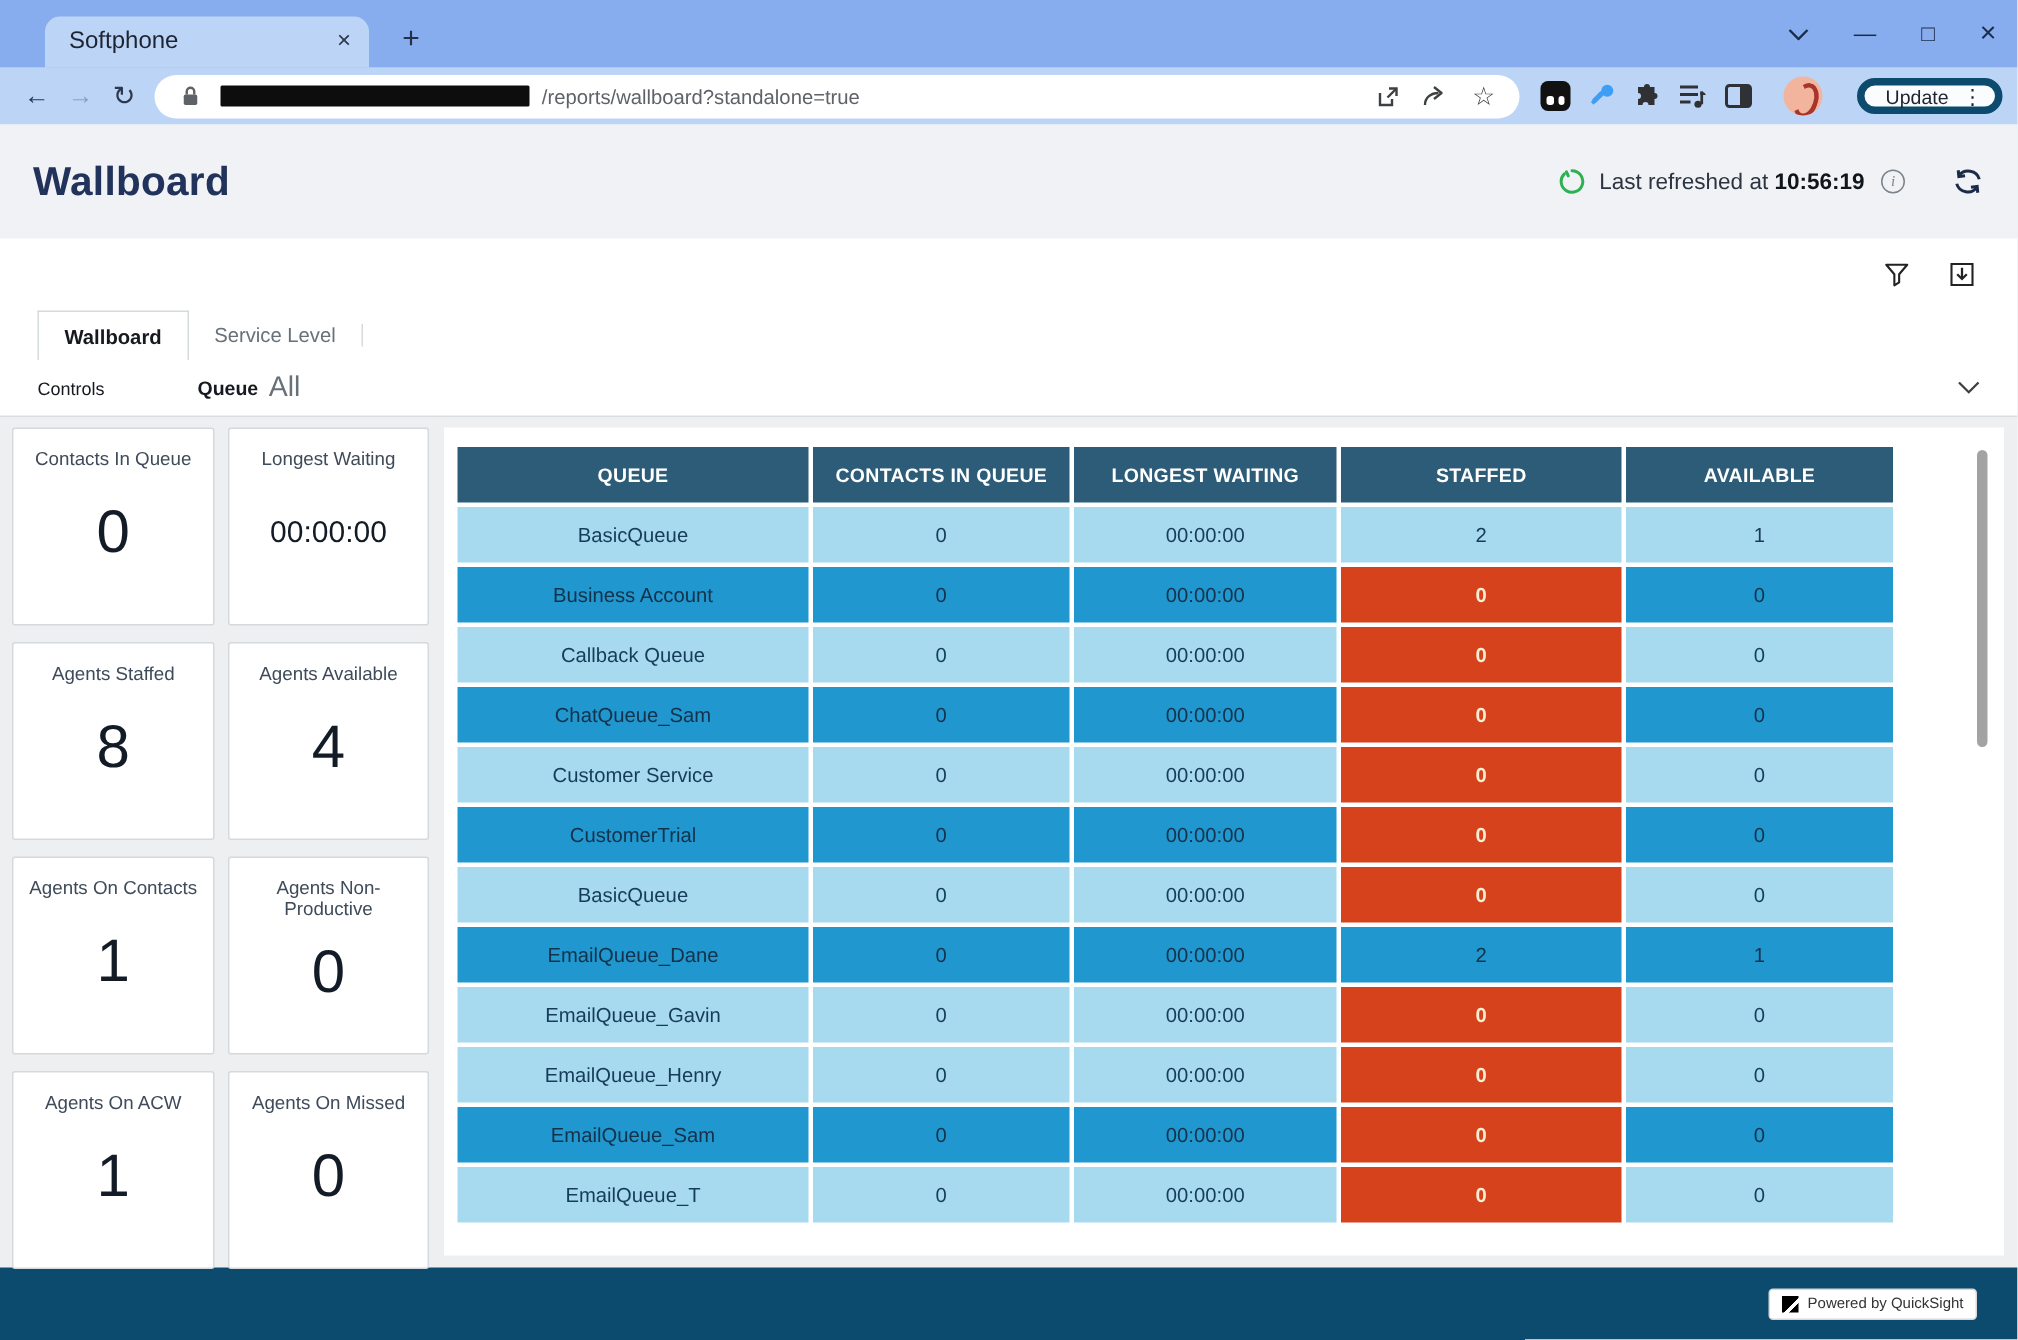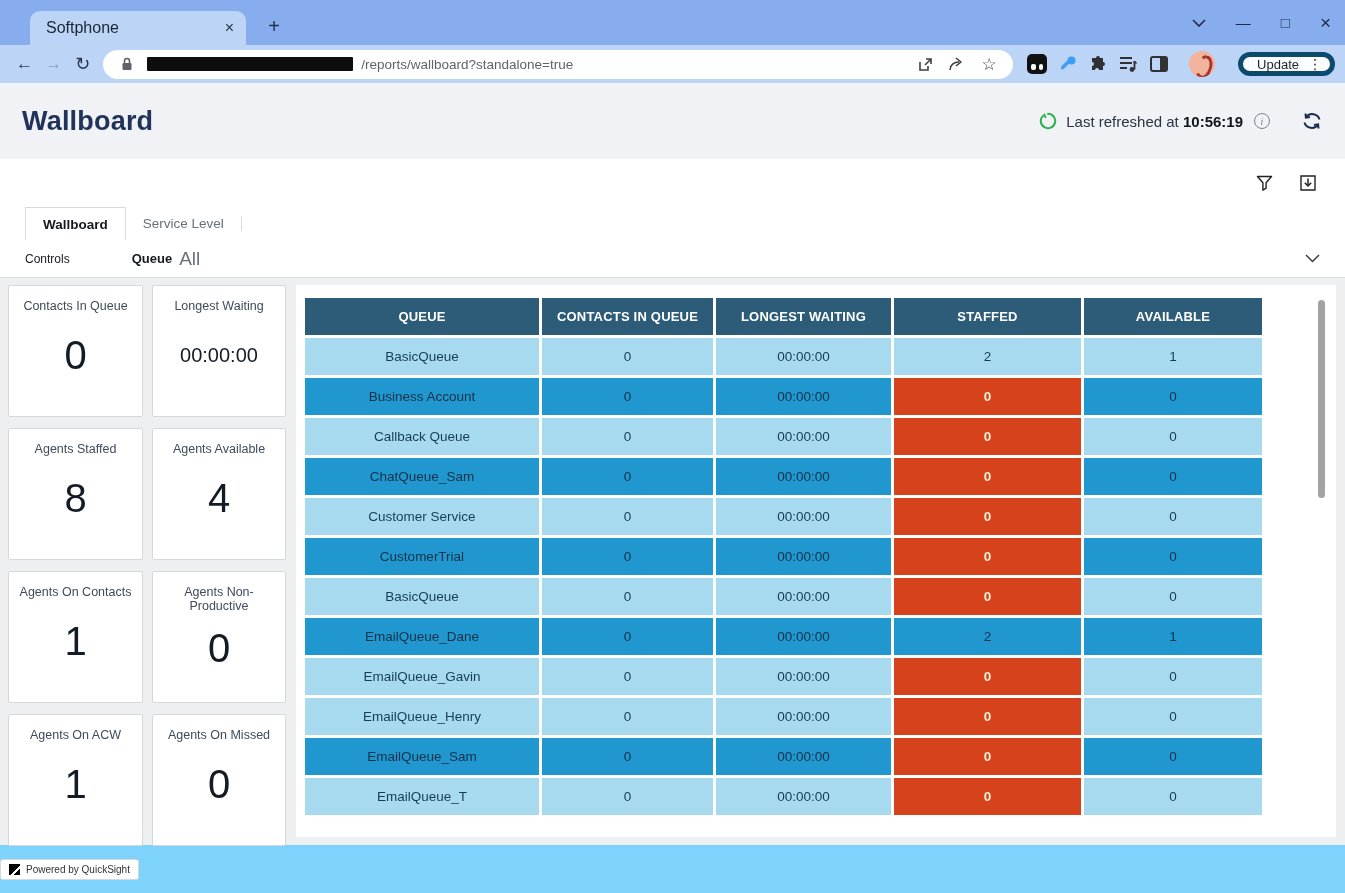--- a/index.html
+++ b/index.html
@@ -95,21 +95,21 @@
   .qs-table th {
     height:37px; background:#2d5c78; color:#fff; font-size:13px; font-weight:bold;
     text-align:center; letter-spacing:0.2px;
   }
   .qs-table td { height:37px; text-align:center; font-size:13.5px; color:#163c59; }
   tr.row-light td { background:#a7daee; }
   tr.row-dark td { background:#2097ce; color:#14324b; }
   td.alert { background:#d5421b !important; color:#f7edd3 !important; font-weight:bold; }
   .table-scrollbar { position:absolute; right:11px; top:15px; width:7px; height:198px; background:#a3a3a3; border-radius:4px; }
 
-  .page-footer { height:48px; display:flex; align-items:center; background:#7dd3fc; }
+  .page-footer { height:48px; display:flex; align-items:center; justify-content:flex-end; padding-right:27px; background:#0c4a6e; }
   .qs-badge { background:#fff; border:1px solid #d8d8d8; border-radius:3px; height:21px;
     display:flex; align-items:center; gap:6px; padding:0 8px; }
   .qs-logo { width:11px; height:11px; background:linear-gradient(135deg,#000 55%,#fff 55%,#fff 70%,#000 70%); }
   .qs-badge-text { font-size:10px; color:#333; }
 
   svg { display:block; }
 </style>
 </head>
 <body>
 

